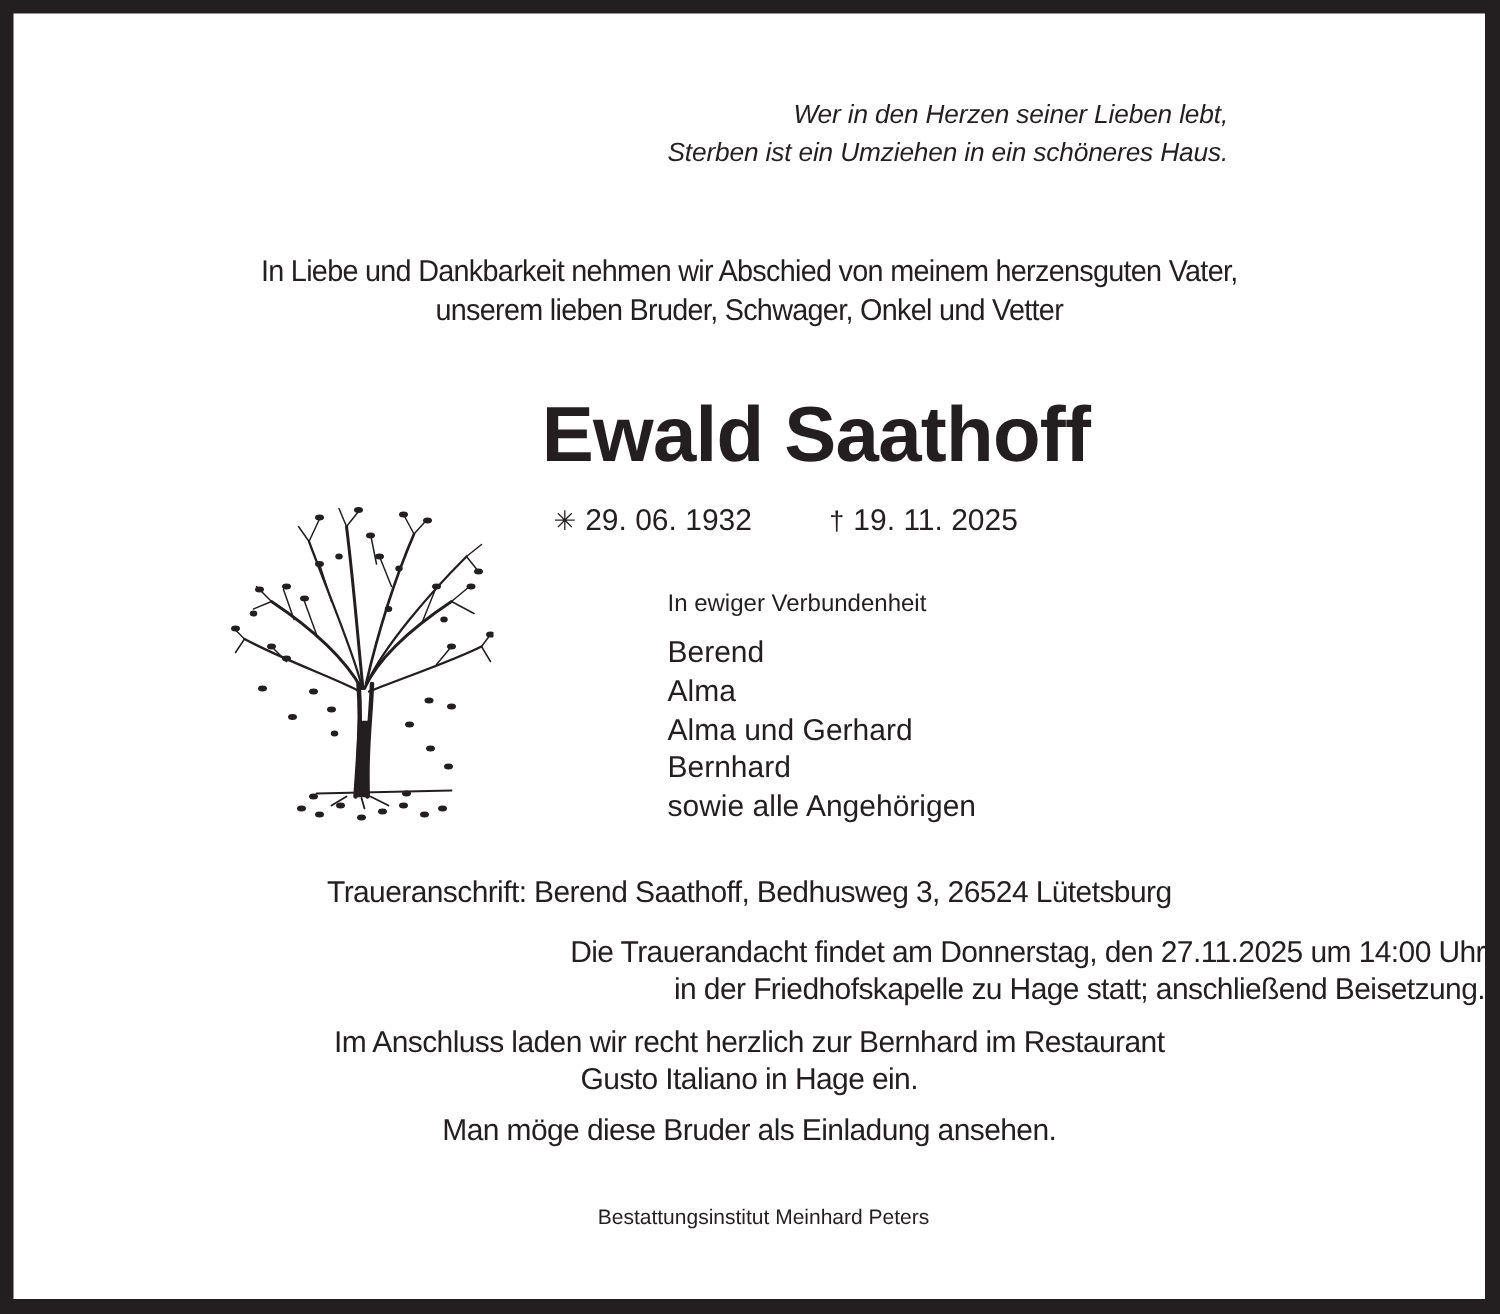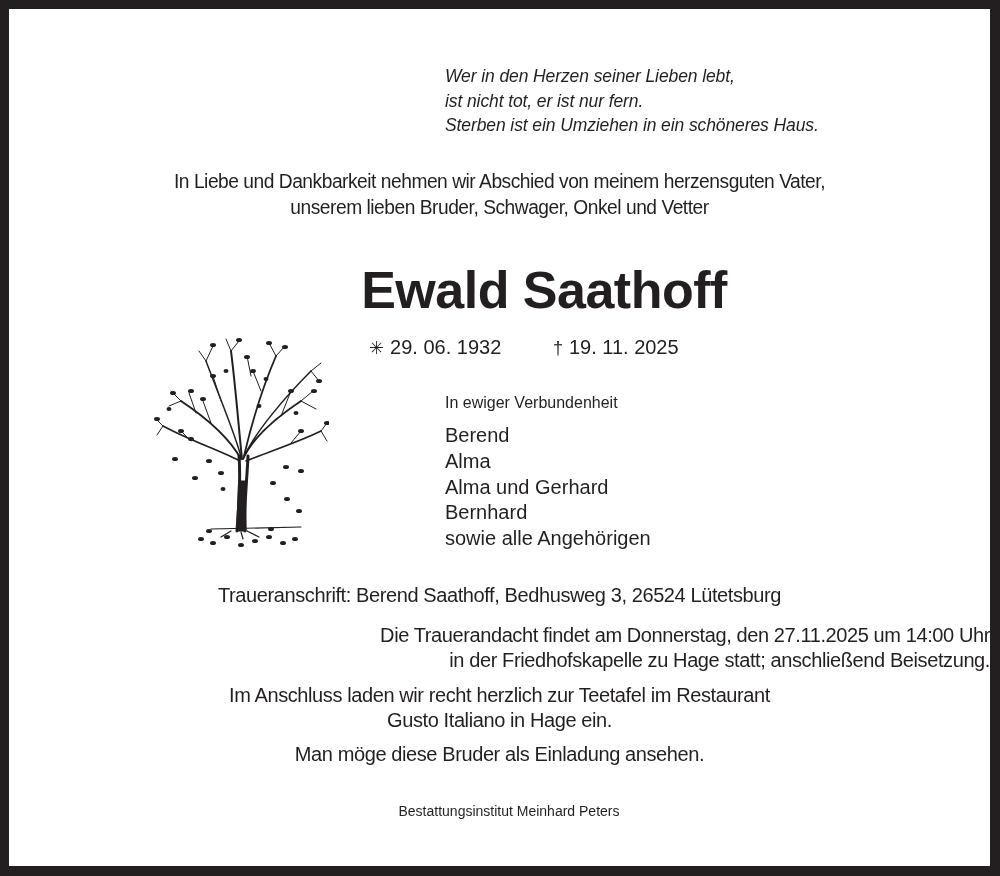--- a/index.html
+++ b/index.html
@@ -18,21 +18,21 @@
       background: #ffffff;
     }
     .abs { position: absolute; margin: 0; }
     .quote {
       left: 436px; top: 55px;
       font-style: italic;
       font-size: 17.5px;
       line-height: 24.5px;
       letter-spacing: -0.1px;
     }
-    .quote div { white-space: nowrap; }
+    .quote div { white-space: nowrap; text-align: right; }
     .intro {
       left: 0; width: 981px; top: 159px;
       text-align: center;
       font-size: 20px;
       line-height: 26px;
       letter-spacing: -0.5px;
       transform: scaleX(0.96);
     }
     .intro div { white-space: nowrap; }
     .name {
@@ -83,21 +83,20 @@
       line-height: 18px;
     }
   </style>
 </head>
 <body>
 
 <div class="page">
 
   <div class="abs quote">
     <div>Wer in den Herzen seiner Lieben lebt,</div>
-    <div>ist nicht tot, er ist nur fern.</div>
     <div>Sterben ist ein Umziehen in ein schöneres Haus.</div>
   </div>
 
   <div class="abs intro">
     <div>In Liebe und Dankbarkeit nehmen wir Abschied von meinem herzensguten Vater,</div>
     <div>unserem lieben Bruder, Schwager, Onkel und Vetter</div>
   </div>
 
   <h1 class="abs name">Ewald Saathoff</h1>
 
@@ -188,21 +187,21 @@
   <div class="abs center address">
     <div>Traueranschrift: Berend Saathoff, Bedhusweg 3, 26524 Lütetsburg</div>
   </div>
 
   <div class="abs center service">
     <div>Die Trauerandacht findet am Donnerstag, den 27.11.2025 um 14:00 Uhr</div>
     <div>in der Friedhofskapelle zu Hage statt; anschließend Beisetzung.</div>
   </div>
 
   <div class="abs center reception">
-    <div>Im Anschluss laden wir recht herzlich zur Teetafel im Restaurant</div>
+    <div>Im Anschluss laden wir recht herzlich zur Bernhard im Restaurant</div>
     <div>Gusto Italiano in Hage ein.</div>
   </div>
 
   <div class="abs center invite">
     <div>Man möge diese Bruder als Einladung ansehen.</div>
   </div>
 
   <div class="abs funeral-home">Bestattungsinstitut Meinhard Peters</div>
 
 </div>

